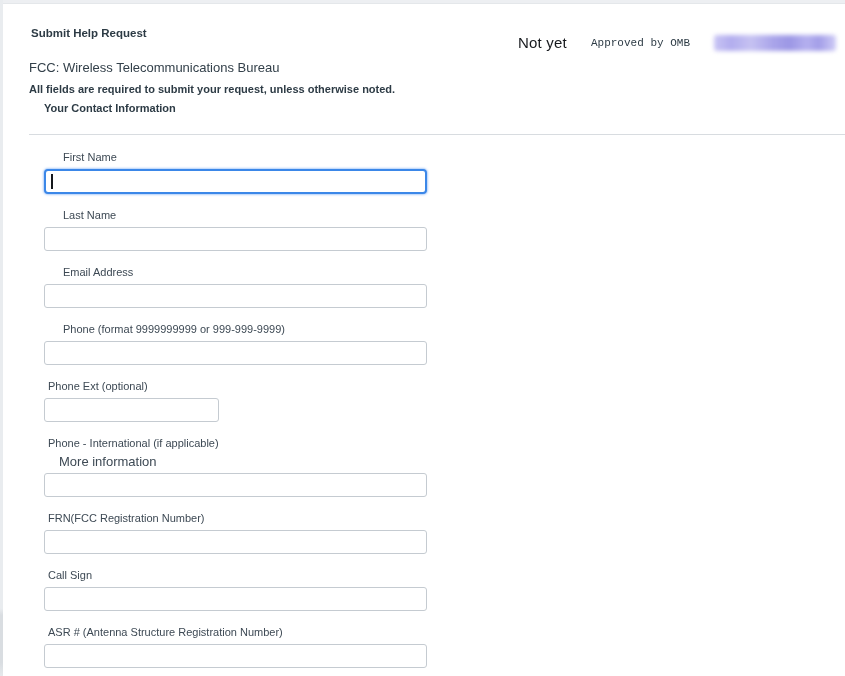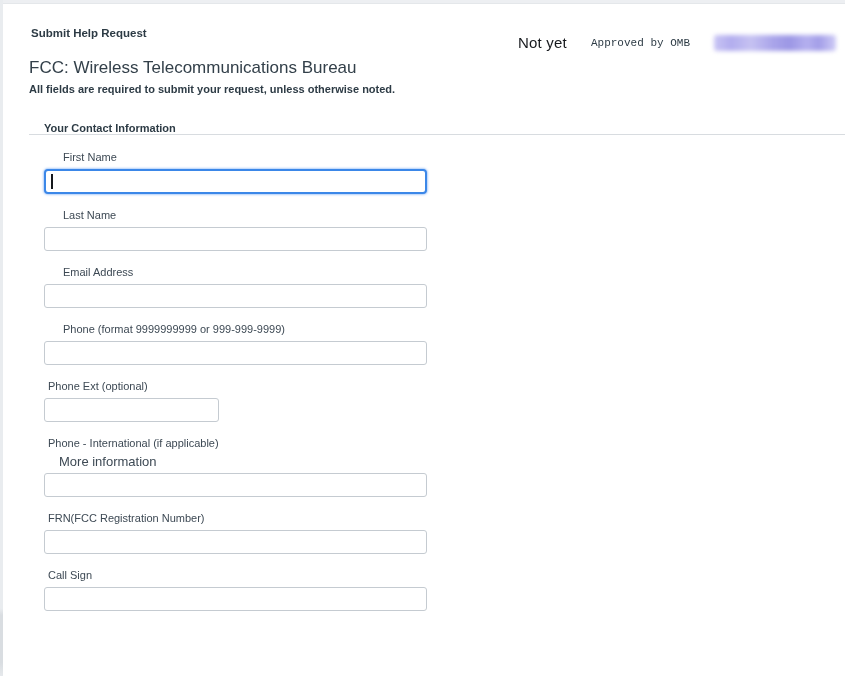--- a/index.html
+++ b/index.html
@@ -29,28 +29,28 @@
   .omb-approved { font-size:11px; color:#2d3b45;font-family:Liberation Mono, monospace; }
   .omb-redacted {
     width:122px; height:16px; border-radius:3px;
     background:
       linear-gradient(90deg, #c9c5f4 0%, #b2adee 14%, #c6c2f2 30%, #aaa5ea 48%,
                       #9c97e5 62%, #b5b0ef 76%, #a39ee8 86%, #cfccf6 100%);
     filter: blur(2px);
   }
   .bureau {
     position:absolute; top:61px; left:29px;
-    font-size:17px; line-height:13px; color:#33404a;
+    font-size:13px; line-height:13px; color:#33404a;
   }
   .required-note {
     position:absolute; top:83px; left:29px;
     font-size:11px; line-height:13px; font-weight:bold; color:#2d3b45;
   }
   .section-title {
-    position:absolute; top:122px; left:44px;
+    position:absolute; top:102px; left:44px;
     font-size:11px; line-height:13px; font-weight:bold; color:#2d3b45;
   }
   .section-divider {
     position:absolute; top:134px; left:29px; right:0; height:1px;
     background:#d8dce0;
   }
   .fields { position:absolute; top:151px; left:44px; width:400px; }
   .field { display:block; }
   .field .lbl {
     display:block; font-size:11px; line-height:13px; margin:0 0 5px 4px;
@@ -142,13 +142,19 @@
       <div class="input-wrap">
         <input type="text" style="">
       </div>
     </div>
     <div class="field">
       <label class="lbl">Call Sign</label>
       <div class="input-wrap">
         <input type="text" style="">
       </div>
     </div>
+    <div class="field">
+      <label class="lbl">ASR # (Antenna Structure Registration Number)</label>
+      <div class="input-wrap">
+        <input type="text" style="">
+      </div>
+    </div>
   </form>
 
 </body></html>

